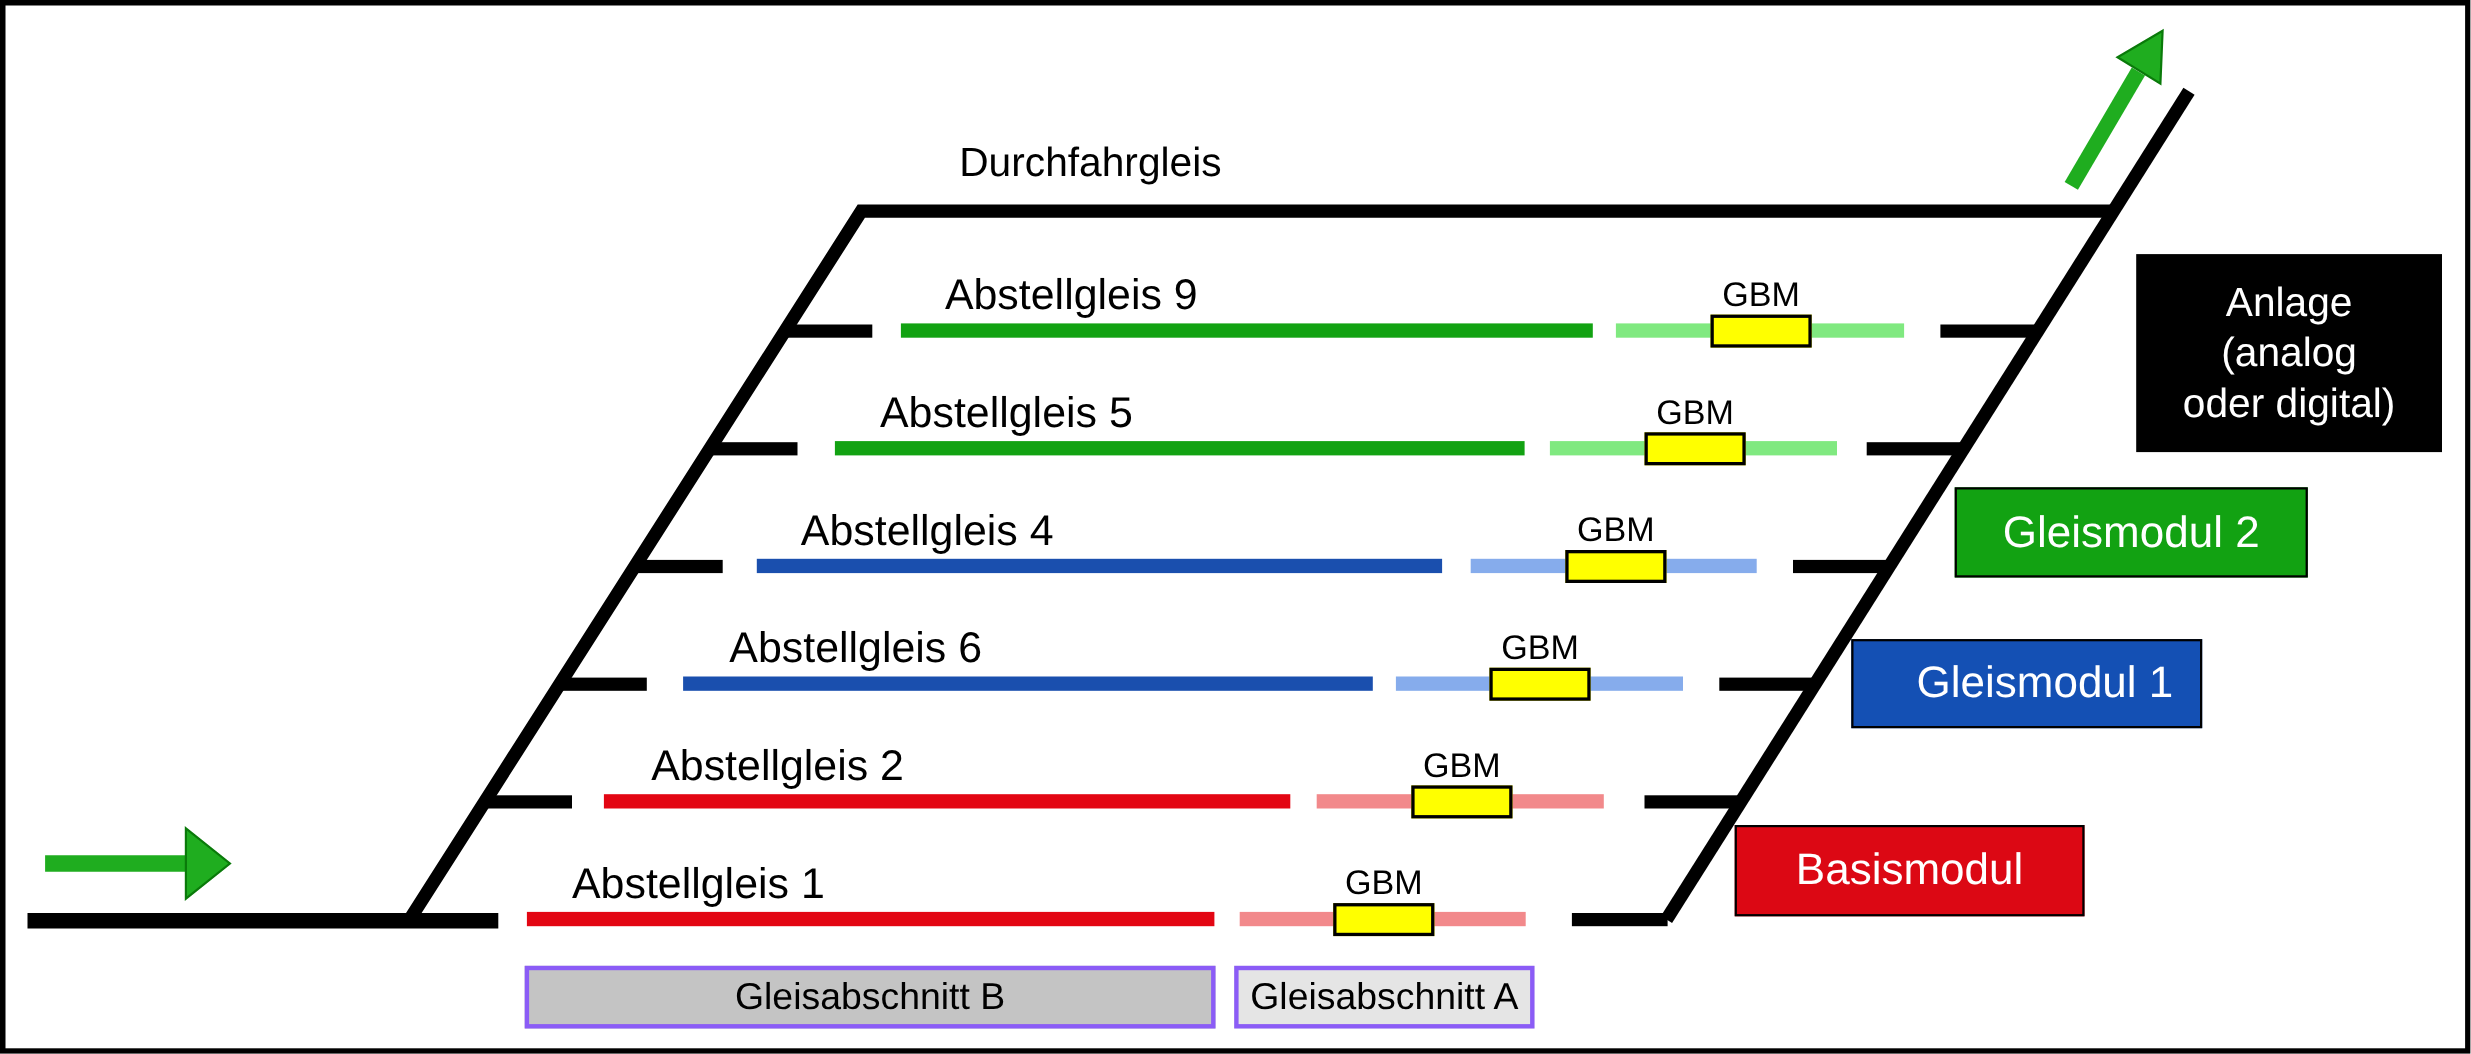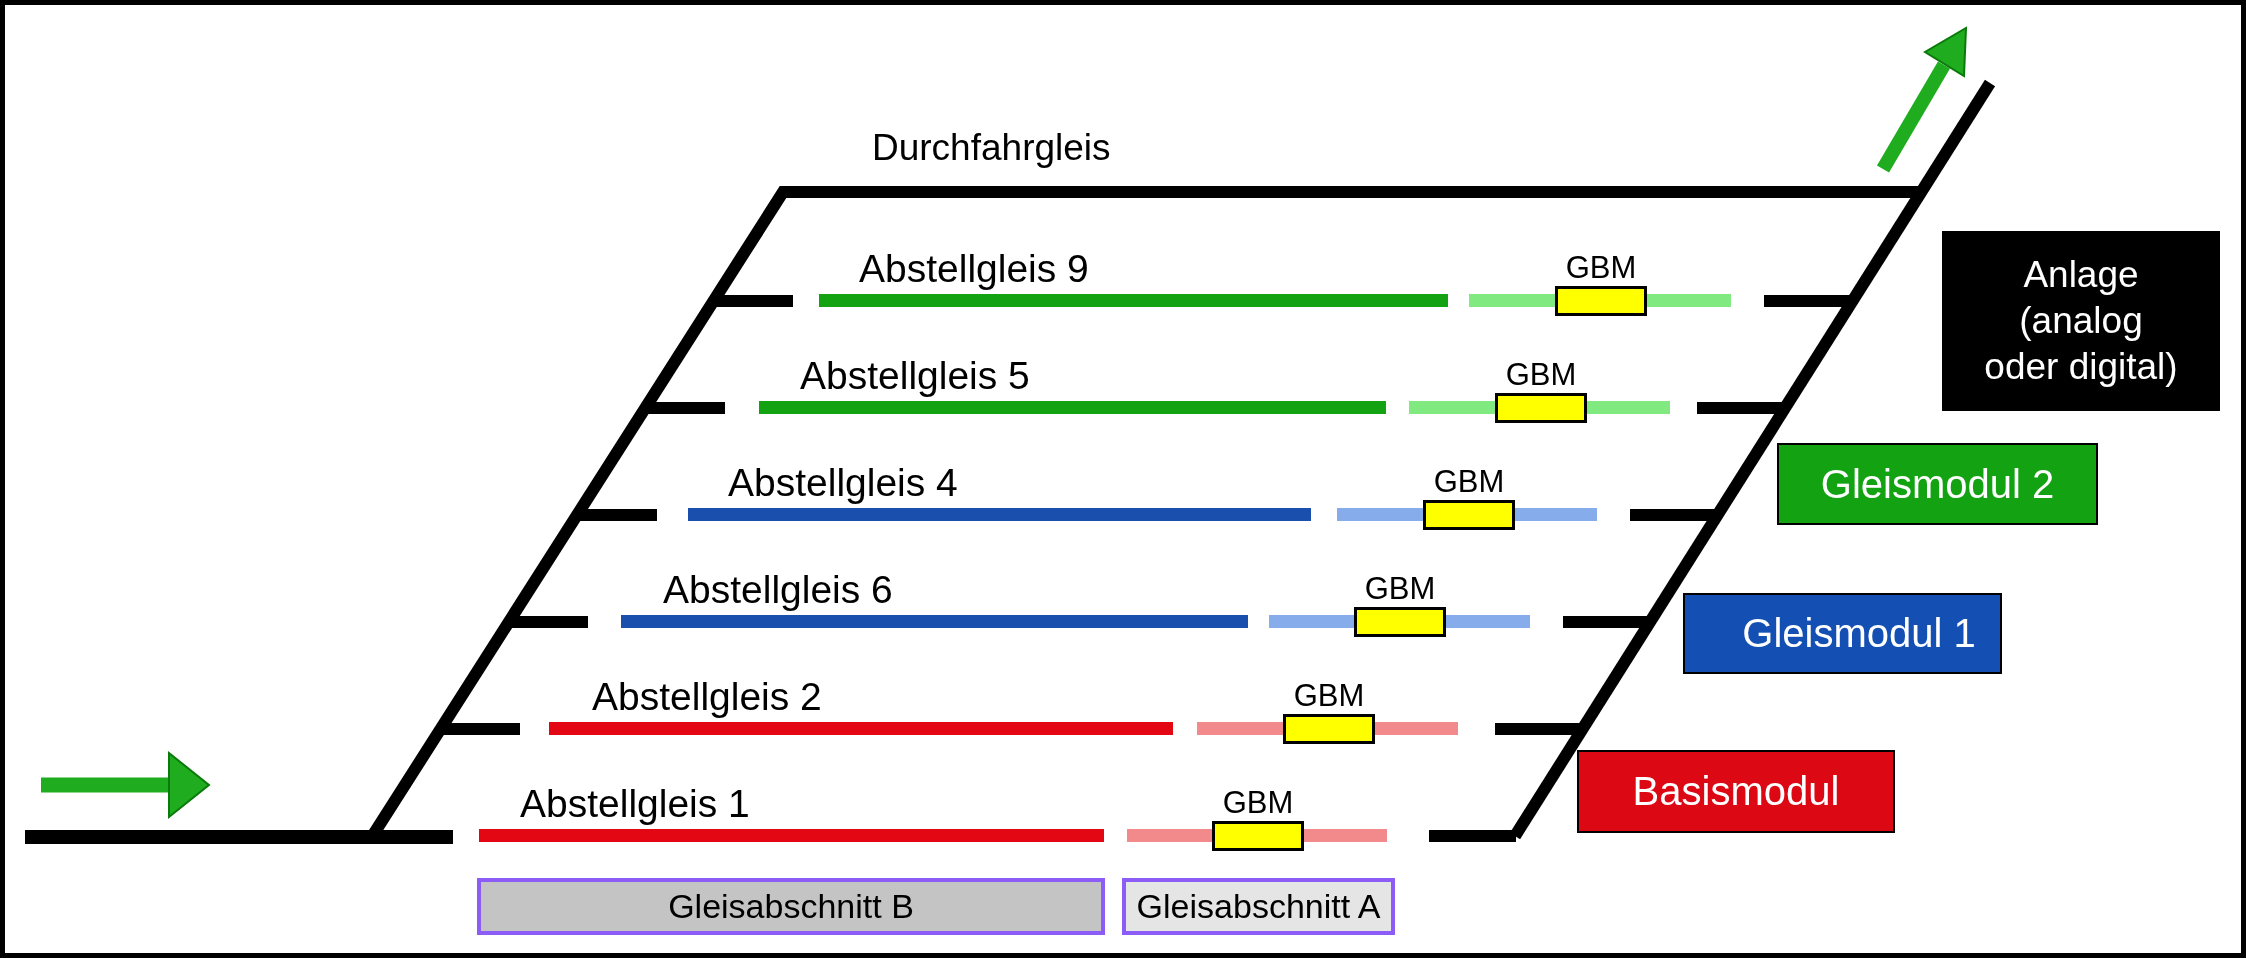--- a/index.html
+++ b/index.html
@@ -61,21 +61,21 @@
   .legend-anlage{
     left:1937px;top:190px;width:278px;height:180px;
     font-size:37px;line-height:46px;
     white-space:pre-line;
   }
   .legend-gm2{
     left:1772px;top:438px;width:321px;height:82px;
     font-size:40px;border:2px solid #000;
   }
   .legend-gm1{
-    left:1678px;top:588px;width:319px;height:81px;
+    left:1678px;top:576px;width:319px;height:81px;
     font-size:40px;border:2px solid #000;padding-left:33px;
   }
   .legend-basis{
     left:1572px;top:745px;width:318px;height:83px;
     font-size:40px;border:2px solid #000;
   }
   .section-box{
     position:absolute;
     top:873px;height:57px;
     border:4px solid #8b5cf6;

